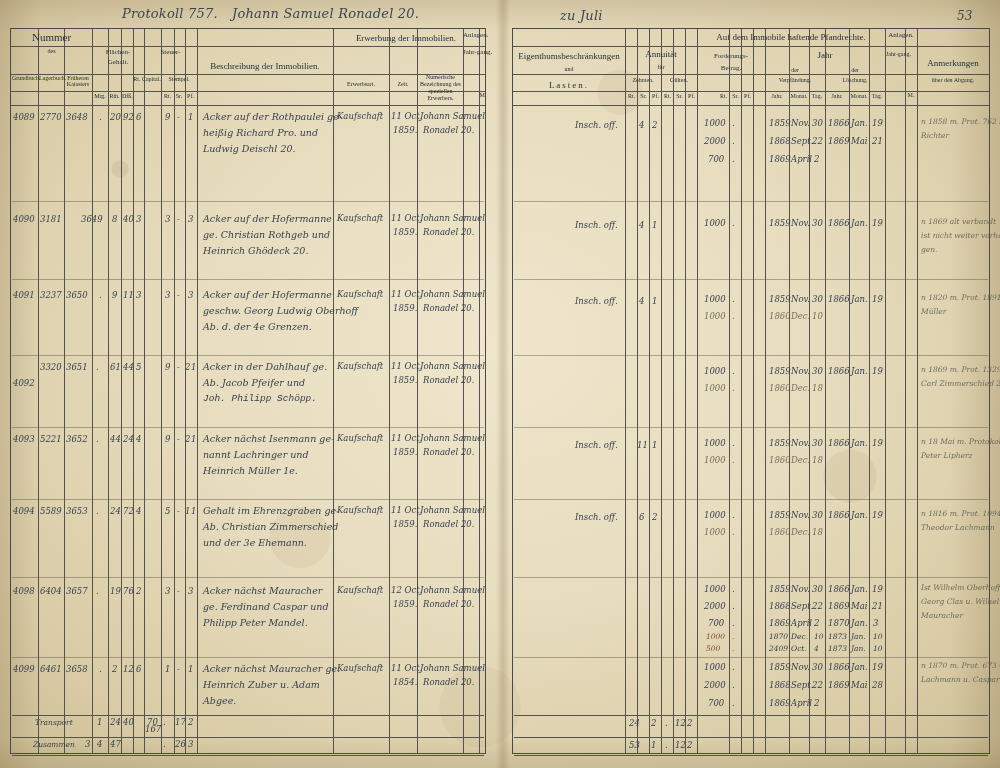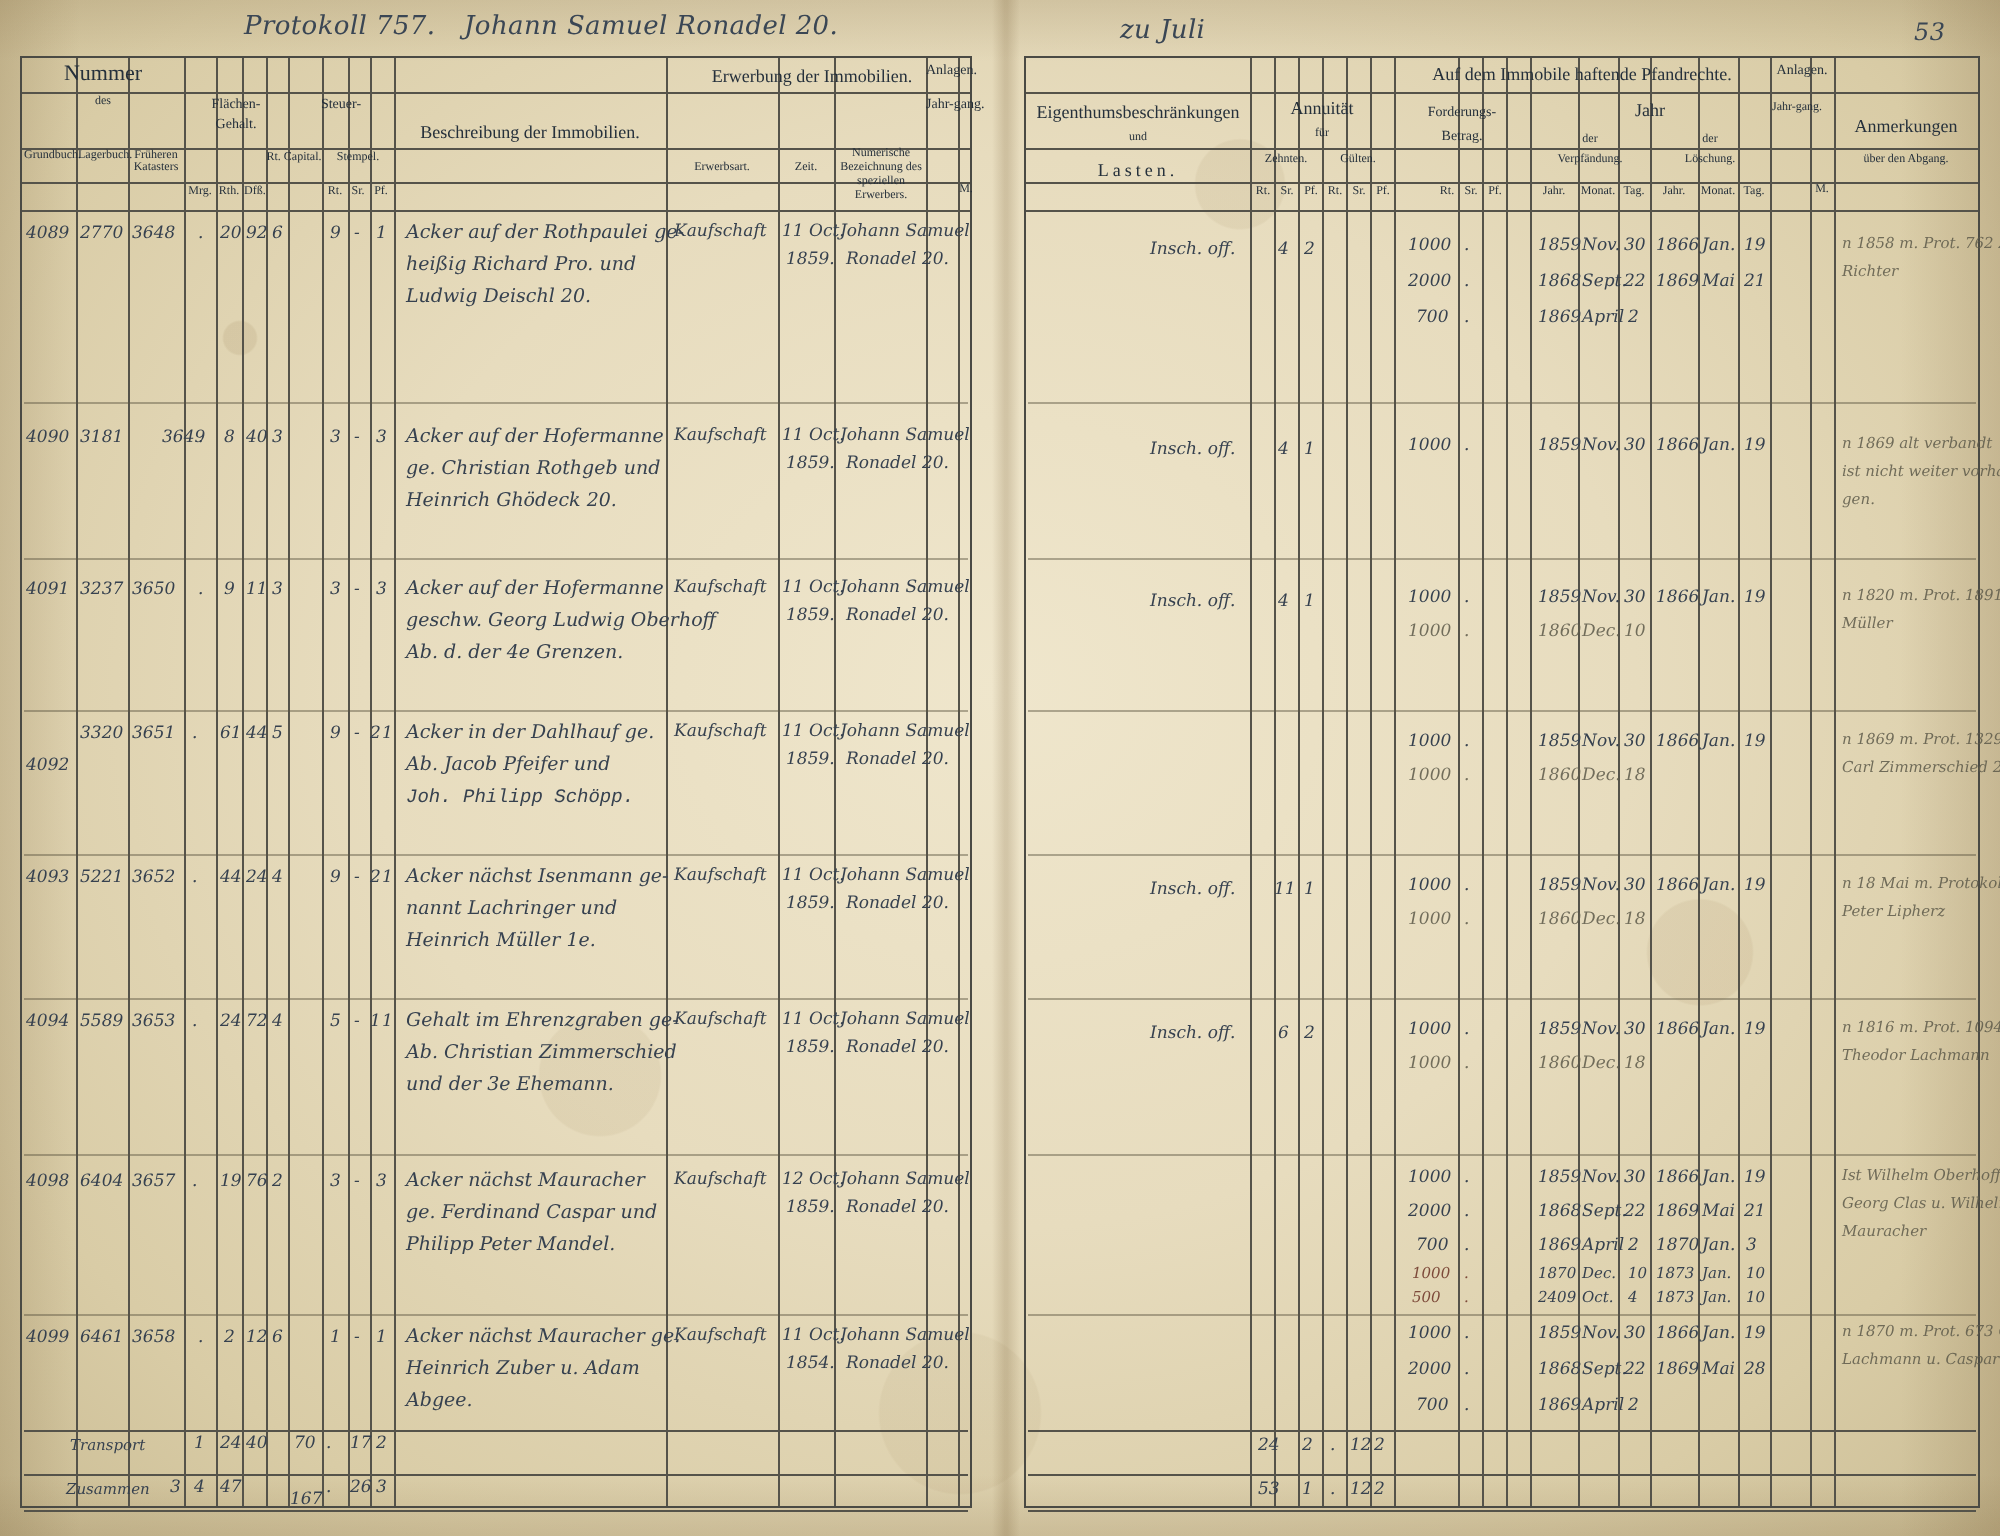--- a/index.html
+++ b/index.html
@@ -342,21 +342,21 @@
     <div class="he s" style="left:112px;top:689px;">40</div>
     <div class="he s" style="left:136px;top:689px;">70</div>
     <div class="he s" style="left:152px;top:689px;">.</div>
     <div class="he s" style="left:164px;top:689px;">17</div>
     <div class="he s" style="left:177px;top:689px;">2</div>
 
     <div class="he xs" style="left:22px;top:712px;">Zusammen</div>
     <div class="he s" style="left:74px;top:711px;">3</div>
     <div class="he s" style="left:86px;top:711px;">4</div>
     <div class="he s" style="left:99px;top:711px;">47</div>
-    <div class="he s" style="left:134px;top:717px;">167</div>
+    <div class="he s" style="left:134px;top:696px;">167</div>
     <div class="he s" style="left:152px;top:711px;">.</div>
     <div class="he s" style="left:164px;top:711px;">26</div>
     <div class="he s" style="left:177px;top:711px;">3</div>
   </div>
 
   <div class="frame" id="tblR">
 
     <div class="hline" style="top:17px;"></div>
     <div class="hline" style="top:45px;"></div>
     <div class="hline" style="top:62px;"></div>

